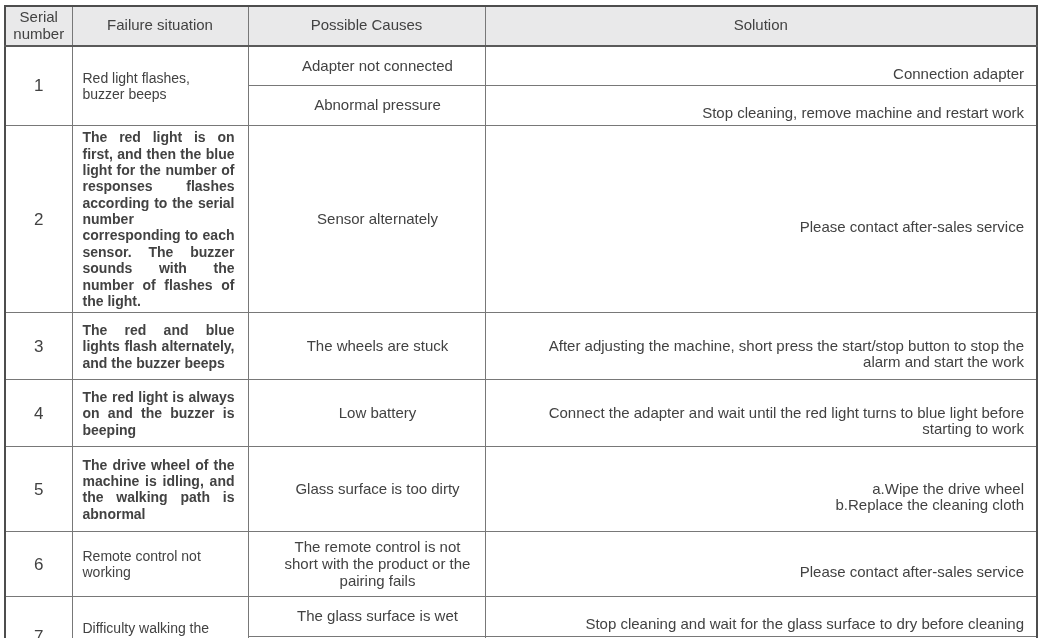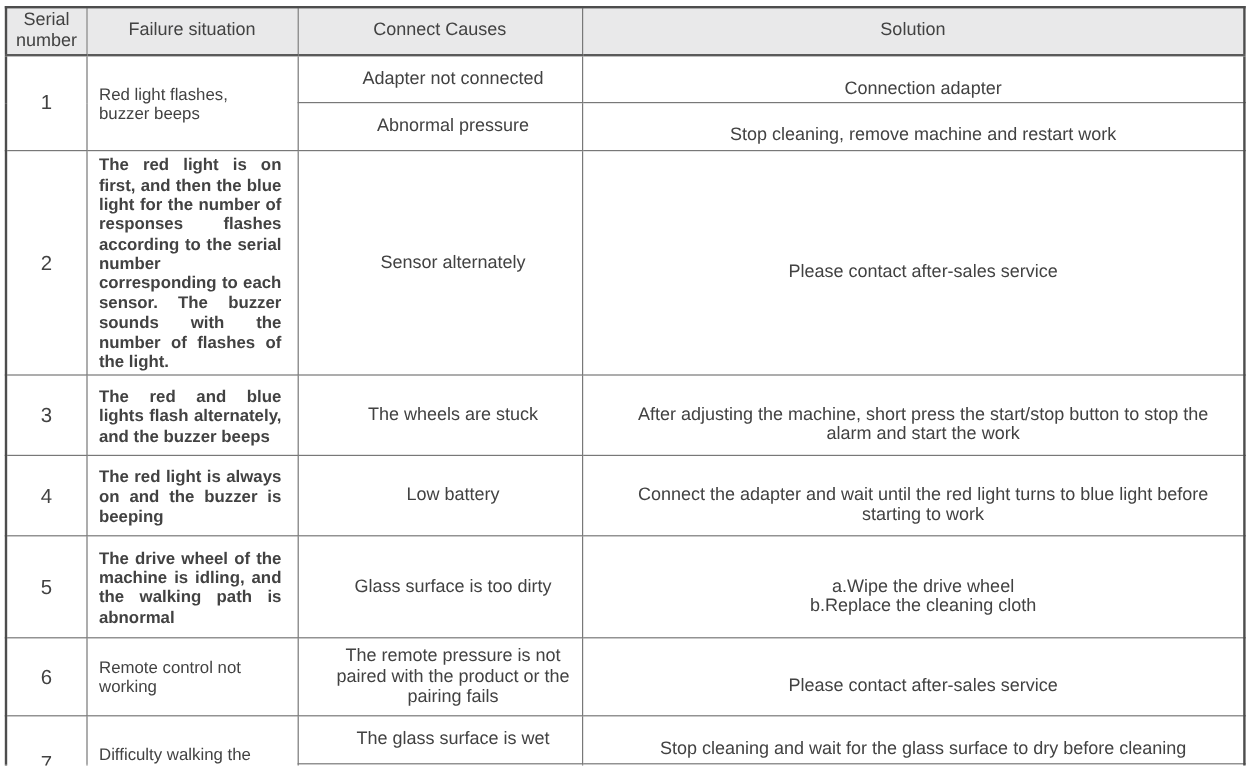--- a/index.html
+++ b/index.html
@@ -63,40 +63,40 @@
     text-align: justify;
     text-justify: inter-word;
     font-weight: bold;
   }
   td.cause {
     padding: 3px 8px 3px 30px;
     text-align: center;
   }
   td.solution {
     padding: 19px 12px 3px 29px;
-    text-align: center;
+    text-align: right;
     white-space: pre-line;
   }
 </style>
 </head>
 <body>
 
 <div class="page">
   <table class="trouble">
     <colgroup>
       <col class="c-serial">
       <col class="c-failure">
       <col class="c-cause">
       <col class="c-solution">
     </colgroup>
     <thead>
       <tr>
         <th>Serial number</th>
         <th>Failure situation</th>
-        <th>Connect Causes</th>
+        <th>Possible Causes</th>
         <th>Solution</th>
       </tr>
     </thead>
     <tbody>
         <tr style="height: 29px;">
           <td class="serial" rowspan="2">1</td>
           <td class="failure" rowspan="2">Red light flashes, buzzer beeps</td>
           <td class="cause">Adapter not connected</td>
           <td class="solution">Connection adapter</td>
         </tr>
@@ -125,21 +125,21 @@
         <tr style="height: 85px;">
           <td class="serial" rowspan="1">5</td>
           <td class="failure justify" rowspan="1">The drive wheel of the machine is idling, and the walking path is abnormal</td>
           <td class="cause">Glass surface is too dirty</td>
           <td class="solution">a.Wipe the drive wheel
 b.Replace the cleaning cloth</td>
         </tr>
         <tr style="height: 65px;">
           <td class="serial" rowspan="1">6</td>
           <td class="failure" rowspan="1">Remote control not working</td>
-          <td class="cause">The remote pressure is not paired with the product or the pairing fails</td>
+          <td class="cause">The remote control is not short with the product or the pairing fails</td>
           <td class="solution">Please contact after-sales service</td>
         </tr>
         <tr style="height: 34px;">
           <td class="serial" rowspan="2">7</td>
           <td class="failure" rowspan="2">Difficulty walking the restart</td>
           <td class="cause">The glass surface is wet</td>
           <td class="solution">Stop cleaning and wait for the glass surface to dry before cleaning</td>
         </tr>
         <tr style="height: 34px; font-family: Liberation Mono, monospace;">
           <td class="cause">Mop too wet</td>

